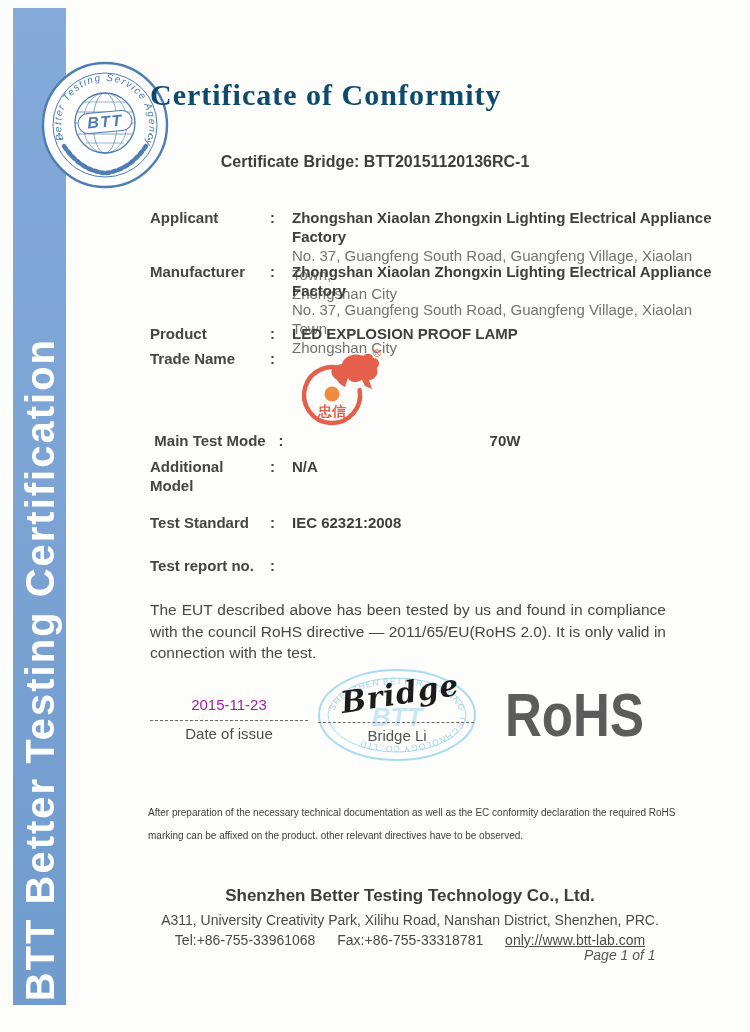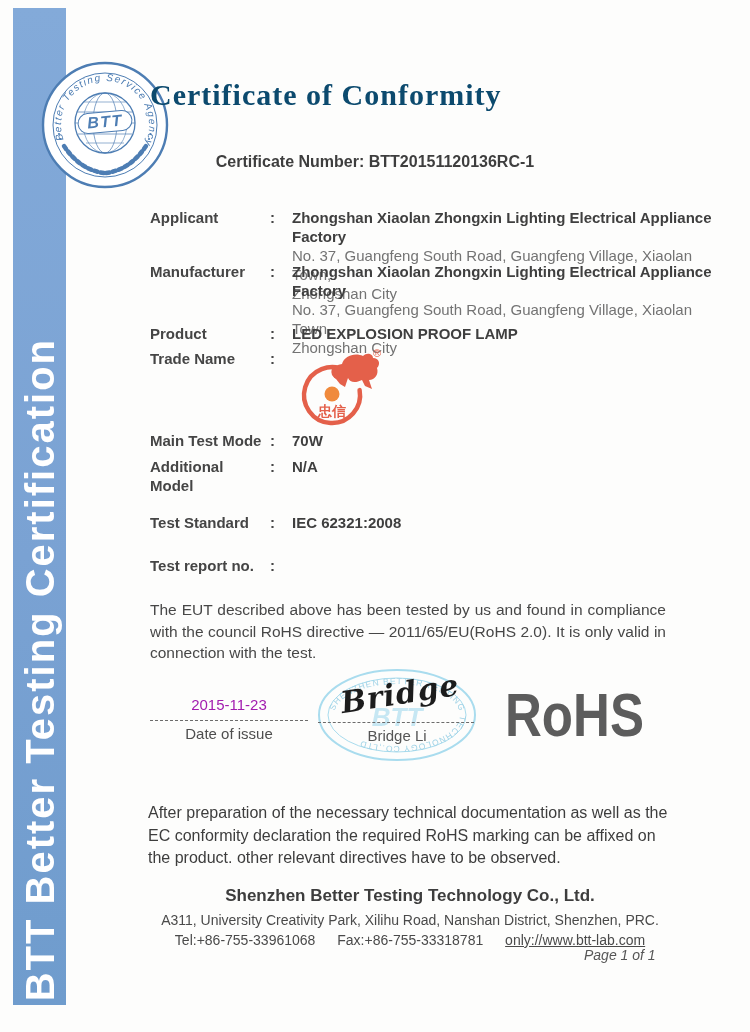--- a/index.html
+++ b/index.html
@@ -75,21 +75,21 @@
 
   .rohs {
     position:absolute; left:505px; top:680px;
     font-weight:bold; font-size:58px; color:#5c5c5c;
     transform:scale(0.88,1.04); transform-origin:left top; letter-spacing:0;
   }
 
   
   .stmt2 {
     position:absolute; left:148px; top:802px; width:528px;
-    font-size:16px; line-height:22.5px; color:#3d3d3d;
+    font-size:10px; line-height:22.5px; color:#3d3d3d;
   }
 
   
   .footer { position:absolute; left:100px; top:886px; width:620px; text-align:center; }
   .footer .co { font-weight:bold; font-size:17px; color:#3d3d3d; }
   .footer .addr { font-size:14px; color:#4a4a4a; margin-top:6px; }
   .footer .contact { font-size:14px; color:#4a4a4a; margin-top:4px; }
   .footer .contact span { margin:0 9px; }
   .footer .url { text-decoration:underline; }
   .page-no { position:absolute; left:584px; top:947px; font-size:14px; color:#565656;font-style:italic; }
@@ -130,21 +130,21 @@
     <path d="M 24,86 Q 40,110 64,113" stroke="#4d7db3" stroke-width="4.5" fill="none" stroke-dasharray="3.6,3" stroke-linecap="round"></path>
     <path d="M 106,86 Q 90,110 66,113" stroke="#4d7db3" stroke-width="4.5" fill="none" stroke-dasharray="3.6,3" stroke-linecap="round"></path>
     <circle cx="19" cy="74" r="1.1" fill="#4d7db3"></circle>
     <circle cx="20.5" cy="79" r="1.1" fill="#4d7db3"></circle>
     <circle cx="110.5" cy="74" r="1.1" fill="#4d7db3"></circle>
     <circle cx="109" cy="79" r="1.1" fill="#4d7db3"></circle>
   </svg>
 
   <div class="title">Certificate of Conformity</div>
   <div class="cert-no">
-    <span>Certificate Number:</span>
+    <span>Certificate Bridge:</span>
     <span>BTT20151120136RC-1</span>
   </div>
 
   <div class="row" style="top:208px;">
     <div class="lbl">Applicant</div>
     <div class="colon">:</div>
     <div>
       <div class="v-bold">Zhongshan Xiaolan Zhongxin Lighting Electrical Appliance Factory</div>
       <div class="v">No. 37, Guangfeng South Road, Guangfeng Village, Xiaolan Town,</div>
       <div class="v">Zhongshan City</div>
@@ -176,21 +176,21 @@
         <path d="M 54,25.8 A 28,28 0 1 0 67.6,45.1" fill="none" stroke="#e4604a" stroke-width="4.5" stroke-linecap="round"></path>
         <path d="M44 34 C38 30 40 20 50 19 C52 11 63 7 71 11 C75 7 81 9 81 13 C87 13 89 19 85 23 C87 29 83 35 77 35 L80 44 L73 41 L70 35 C64 38 58 38 56 33 L53 42 L48 39 Z" fill="#e4604a"></path>
         <path d="M46 33 Q39 31 41 24" stroke="#e4604a" stroke-width="2.5" fill="none" stroke-linecap="round"></path>
         <circle cx="40" cy="49" r="7.5" fill="#f08a3c"></circle>
         <text x="40" y="71" text-anchor="middle" font-size="14" font-weight="bold" fill="#e4604a">忠信</text>
         <text x="85" y="12" text-anchor="middle" font-size="11" fill="#e4604a">®</text>
       </svg>
     </div>
   </div>
 
-  <div class="row" style="top:431px;">
+  <div class="row" style="top:431px;text-align:center;">
     <div class="lbl">Main Test Mode</div>
     <div class="colon">:</div>
     <div class="v-bold">70W</div>
   </div>
 
   <div class="row" style="top:457px;">
     <div class="lbl narrow">Additional Model</div>
     <div class="colon">:</div>
     <div class="v-bold">N/A</div>
   </div>

